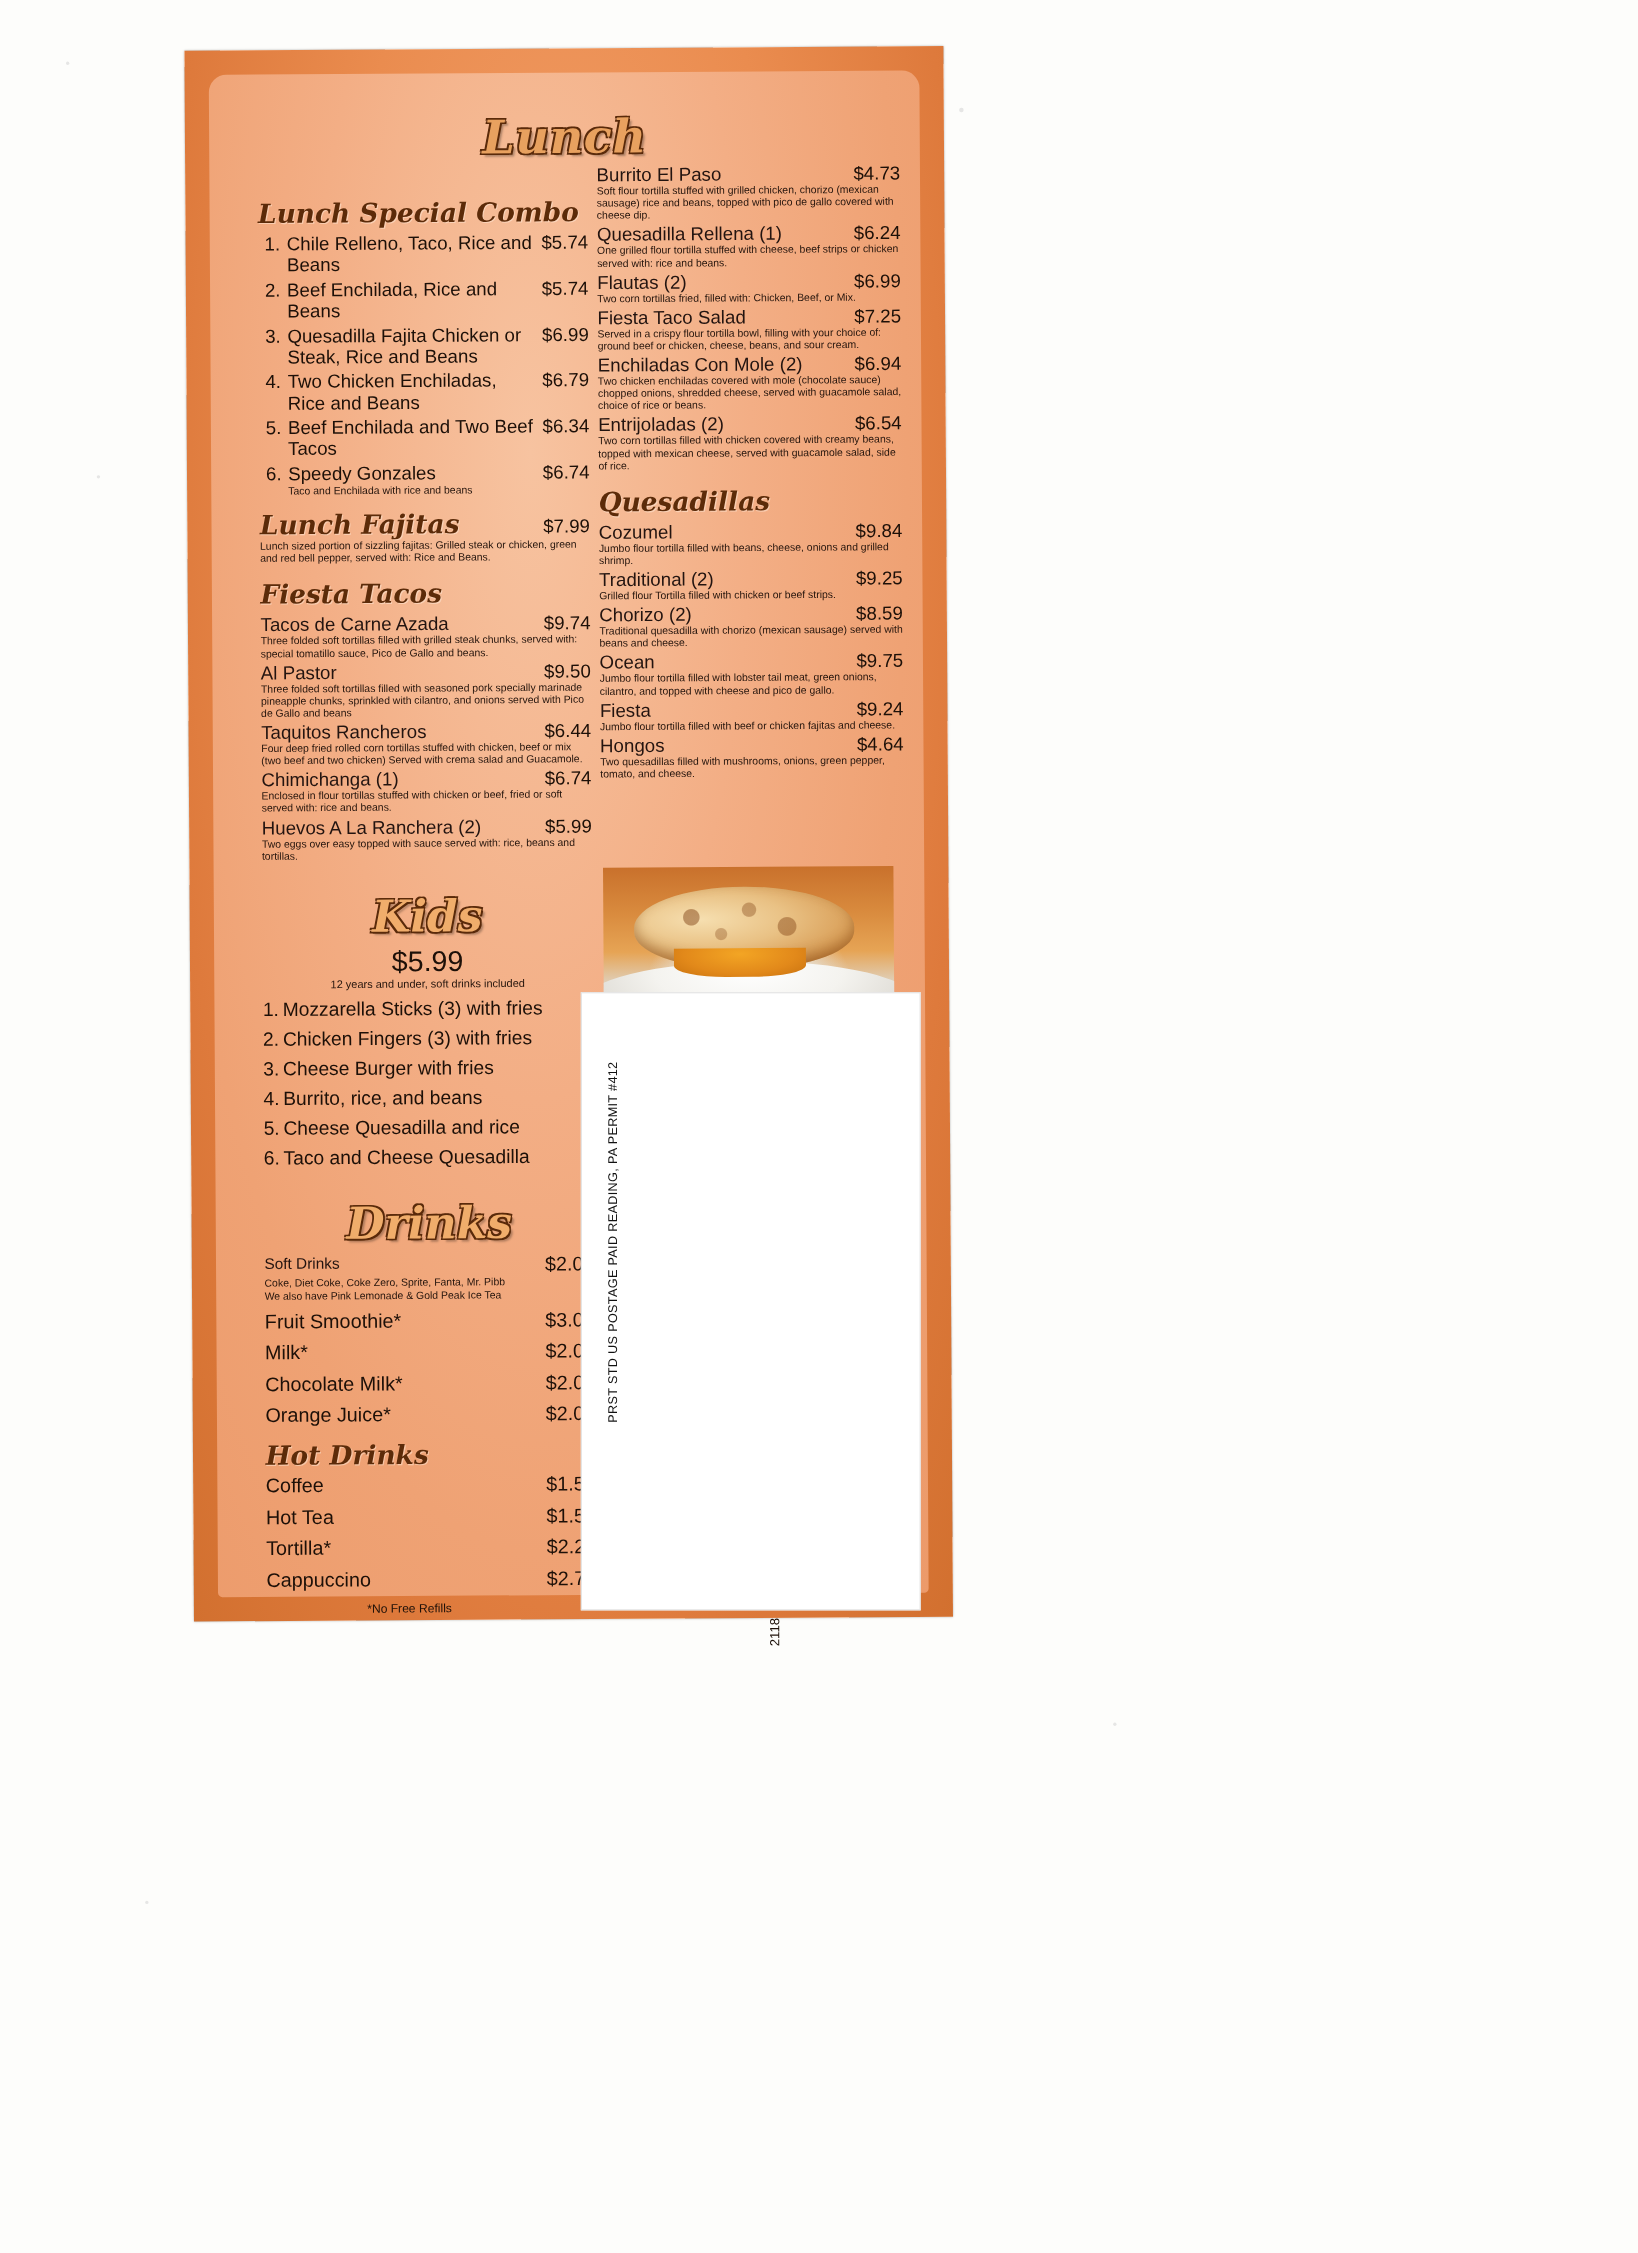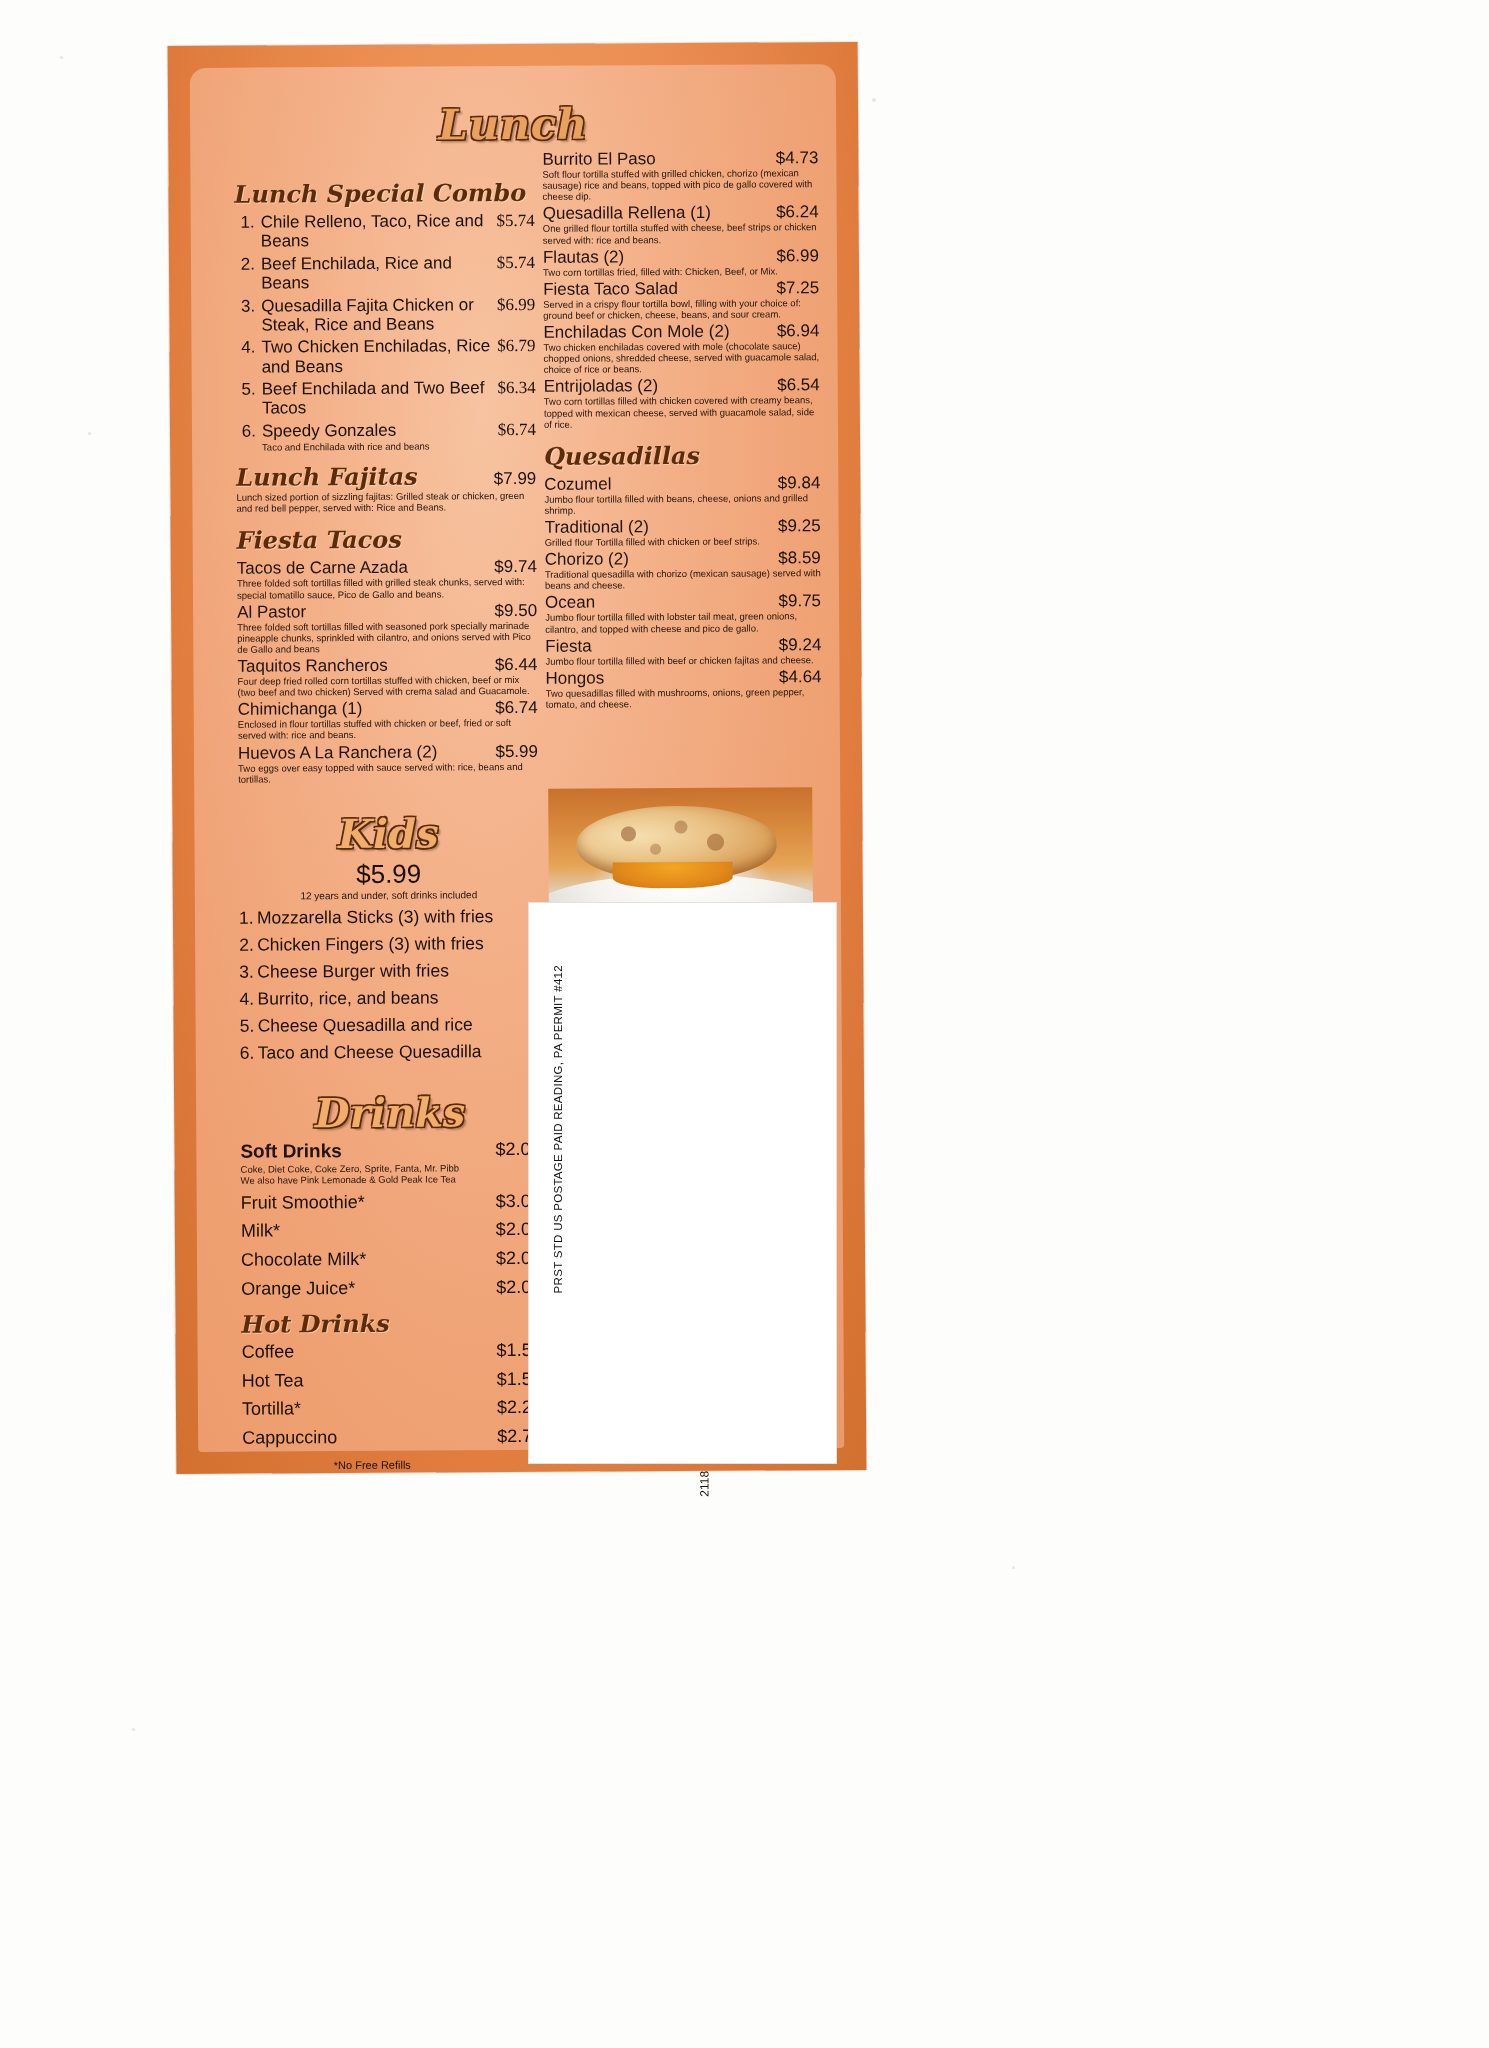--- a/index.html
+++ b/index.html
@@ -139,21 +139,21 @@
     line-height: 1.14;
     margin-bottom: 3px;
   }
   .combo-item .num {
     width: 20px;
     flex: 0 0 20px;
     text-align: right;
     padding-right: 6px;
   }
   .combo-item .txt { flex: 1 1 auto; }
-  .combo-item .pr { flex: 0 0 auto; white-space: nowrap; padding-left: 6px; font-family: Liberation Serif, serif;}
+  .combo-item .pr { flex: 0 0 auto; white-space: nowrap; padding-left: 6px;}
 
   
   #kids-title {
     text-align: center;
     margin-top: 26px;
     font-family: "DejaVu Serif", serif;
     font-style: italic;
     font-weight: bold;
     font-size: 40px;
     color: #f0ad6b;
@@ -428,21 +428,21 @@
           </div>
           <div class="kid-row">
             <span class="num">6.</span>
             <span>Taco and Cheese Quesadilla</span>
           </div>
         </div>
 
         <div id="drinks-title">Drinks</div>
 
         <div class="drink-row" style="margin-top:4px;">
-          <span class="blk-head" style="font-size:19px;font-weight:bold;">Soft Drinks</span>
+          <span class="blk-head" style="font-size:14px;">Soft Drinks</span>
           <span>$2.00</span>
         </div>
         <div class="desc" style="white-space:pre-line;">Coke, Diet Coke, Coke Zero, Sprite, Fanta, Mr. Pibb
 We also have Pink Lemonade &amp; Gold Peak Ice Tea</div>
 
         <div class="drink-row">
           <span>Fruit Smoothie*</span>
           <span>$3.00</span>
         </div>
         <div class="drink-row">

